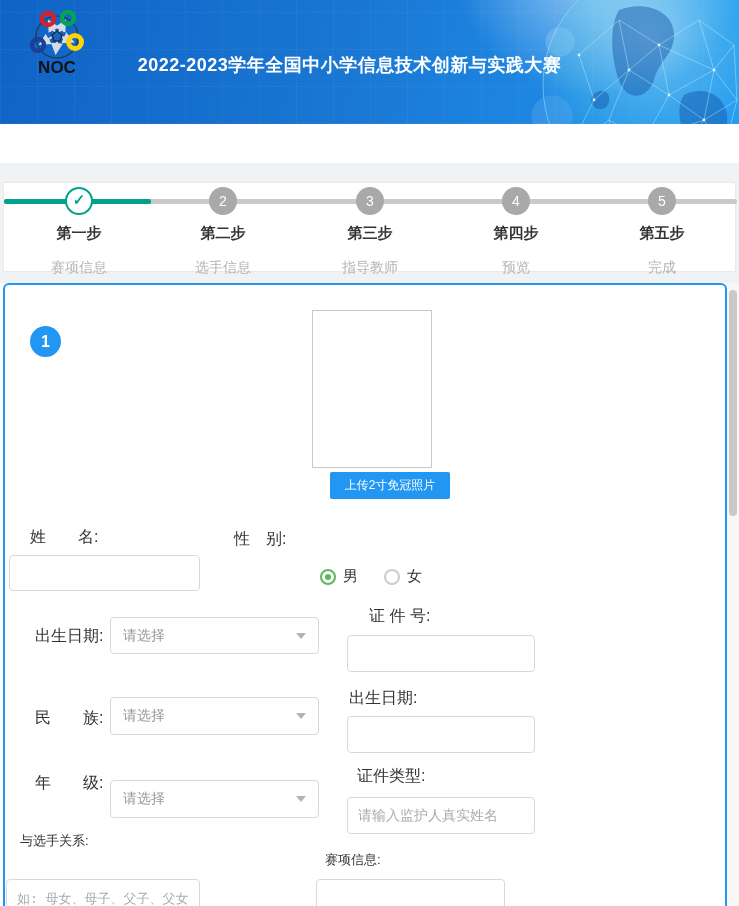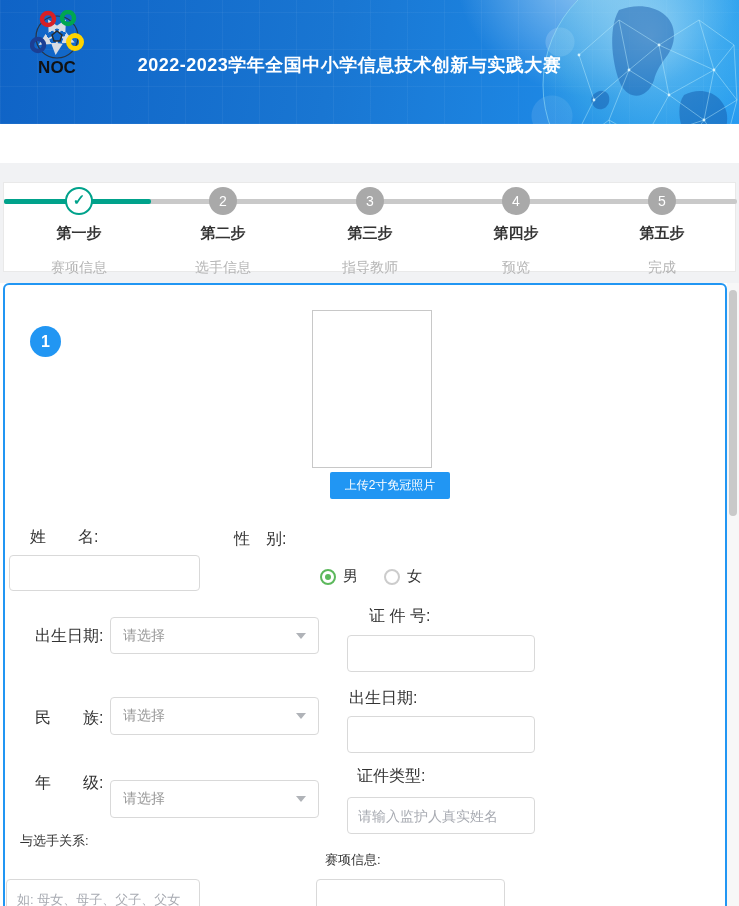--- a/index.html
+++ b/index.html
@@ -43,21 +43,21 @@
     border:2px solid #2196F3;border-radius:6px}
   .badge{left:25px;top:41px;width:31px;height:31px;border-radius:50%;background:#2196F3;
     color:#fff;font-weight:bold;font-size:16px;text-align:center;line-height:31px}
   .photobox{left:307px;top:25px;width:120px;height:158px;background:#fff;border:1px solid #c8c8c8;cursor:pointer}
   .uploadbtn{left:325px;top:187px;width:120px;height:27px;background:#2196F3;border:none;
     color:#fff;font-size:12px;text-align:center;line-height:27px;border-radius:2px;cursor:pointer;
     font-family:"Liberation Sans",sans-serif}
   .flabel{font-size:16px;color:#333;line-height:16px;white-space:pre}
   .flabel.small{font-size:13px}
   .tinput{border:1px solid #d9d9d9;border-radius:4px;background:#fff;font-size:14px;color:#333;
-    padding:0 10px;font-family:Liberation Sans, sans-serif;outline:none}
+    padding:0 10px;font-family:Liberation Mono, monospace;outline:none}
   .tinput::placeholder{color:#a8abb2;opacity:1}
   .selectbox{border:1px solid #d9d9d9;border-radius:4px;background:#fff;display:flex;
     align-items:center;padding:0 12px;cursor:pointer}
   .selectbox .ph{flex:1;font-size:14px;color:#999}
   .caret{width:0;height:0;border-left:5px solid transparent;border-right:5px solid transparent;
     border-top:6px solid #b0b3b8}
   .radiorow{left:315px;top:282px;display:flex;align-items:center;font-size:15px;color:#333}
   .rad{width:16px;height:16px;border-radius:50%;margin-right:7px;position:relative;background:#fff}
   .rad.sel{border:2px solid #5CB85C}
   .rad.sel::after{content:"";position:absolute;left:3px;top:3px;width:6px;height:6px;

